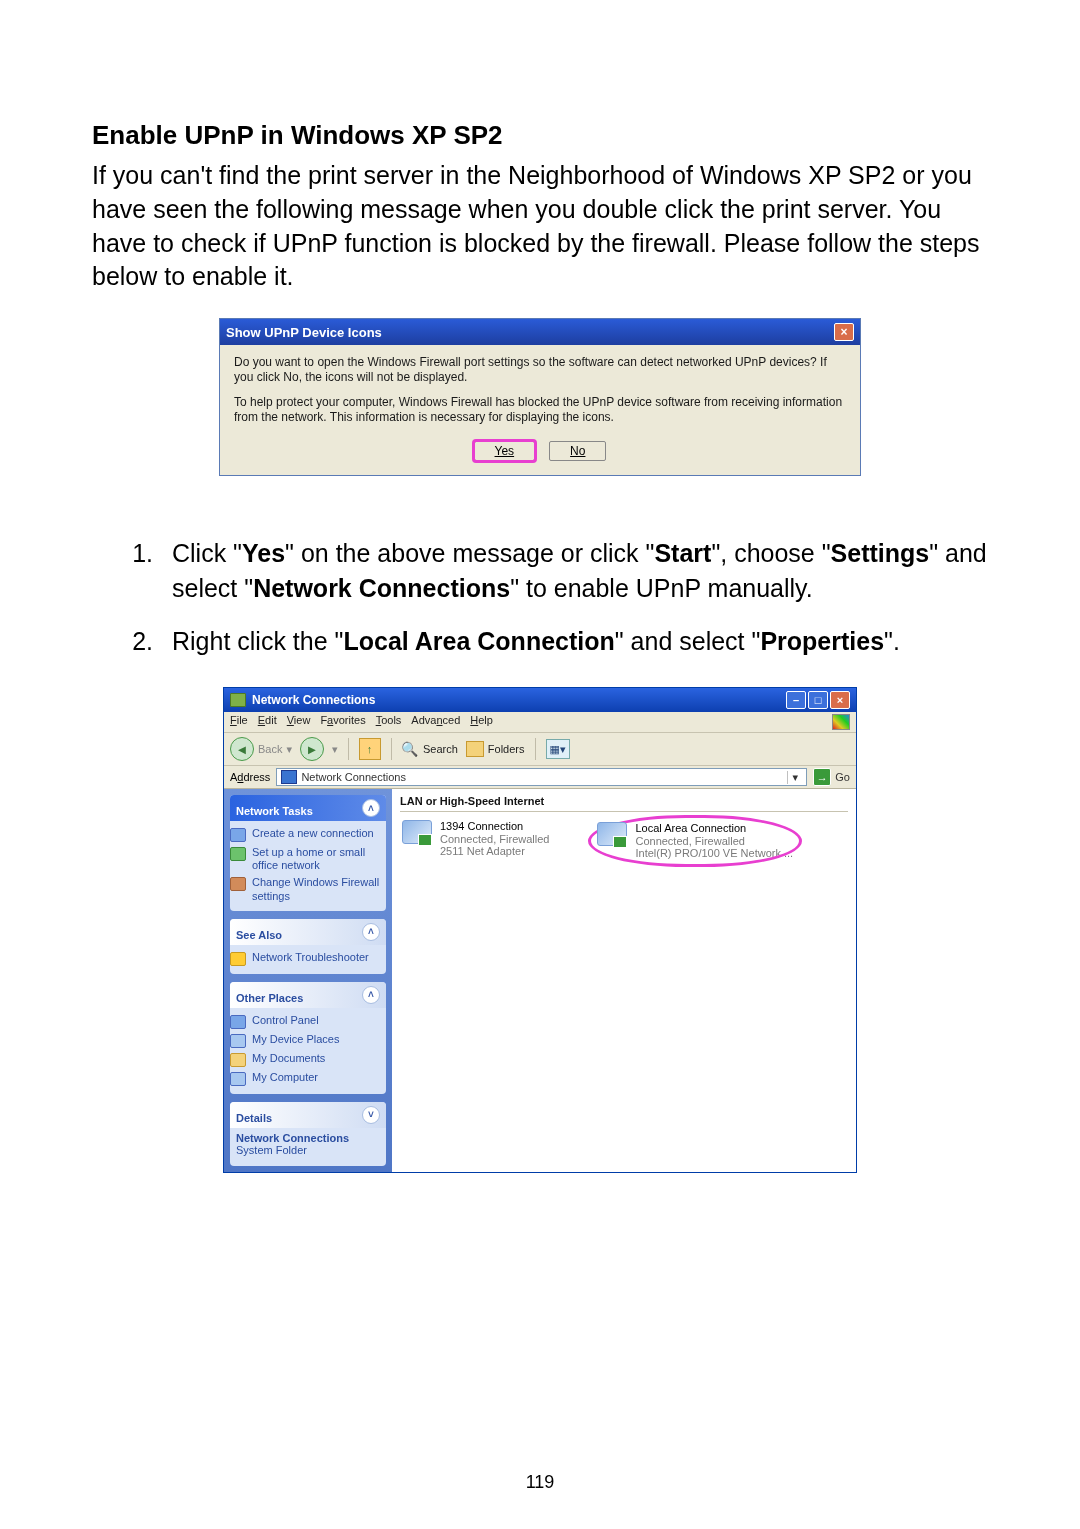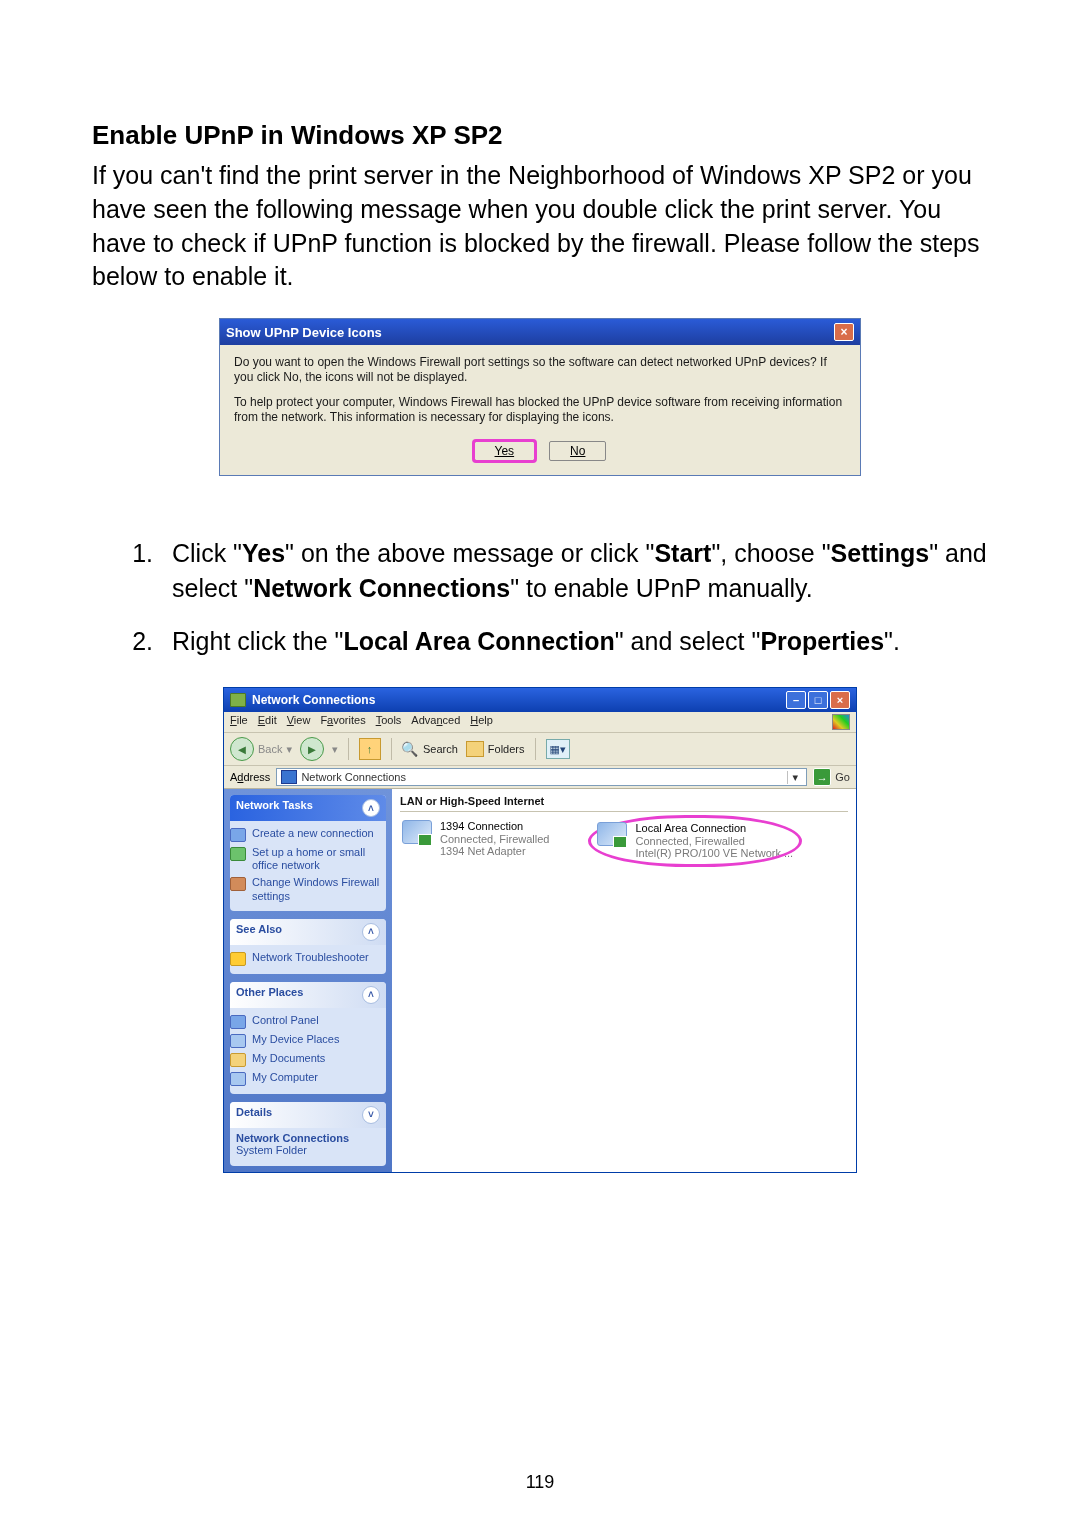--- a/index.html
+++ b/index.html
@@ -168,21 +168,21 @@
   .panel {
     background: #d9e4f7;
     border-radius: 4px;
     overflow: hidden;
   }
   .panel-hdr {
     background: linear-gradient(to right,#fff,#cfdcf3);
     padding: 4px 6px;
     font-weight: bold;
     color:#2a4da0;
-    display:flex; justify-content:space-between; align-items:flex-start;
+    display:flex; justify-content:space-between; align-items:flex-end;
     font-size:11px;
   }
   .panel-hdr.blue { background: linear-gradient(to right,#2a63e0,#5f8be8); color:#fff; }
   .panel-hdr .chev {
     width:16px;height:16px;border-radius:50%;background:#fff;border:1px solid #a8bde0;
     display:inline-flex;align-items:center;justify-content:center;color:#3a5aa8;font-size:10px;
   }
   .panel-body { padding: 4px 6px 6px 0; }
   .panel-body a { display:flex; gap:6px; align-items:flex-start; color:#2a4da0; text-decoration:none; padding:2px 0; line-height:1.2;}
   .panel-body .mini-icon{ width:14px;height:12px; flex:0 0 14px; margin-top:1px; border-radius:2px;}
@@ -390,21 +390,21 @@
         <div class="group-hdr">LAN or High-Speed Internet</div>
         <div class="conn-row">
           <div class="conn-item">
             <div class="conn-icon">
                 <div class="devs"></div>
                 <div class="plug"></div>
               </div>
             <div class="conn-text">
               <div>1394 Connection</div>
               <div>Connected, Firewalled</div>
-              <div>1394 Net Adapter</div>
+              <div>2511 Net Adapter</div>
             </div>
           </div>
           <div class="conn-item lac-highlight">
             <div class="conn-icon">
                 <div class="devs"></div>
                 <div class="plug"></div>
               </div>
             <div class="conn-text">
               <div>Local Area Connection</div>
               <div>Connected, Firewalled</div>

